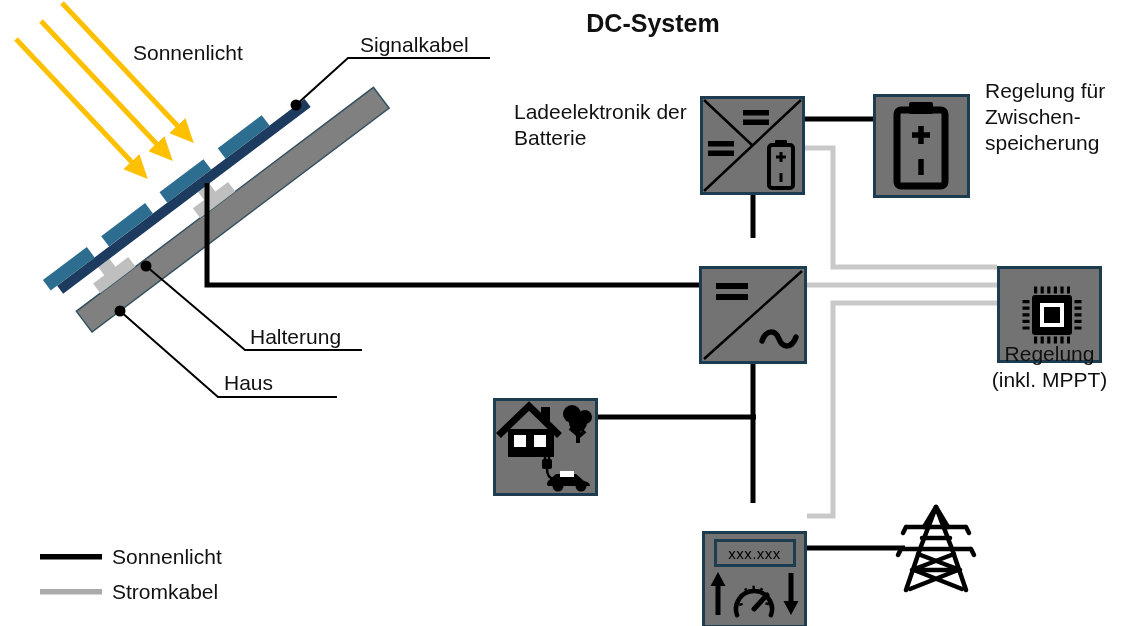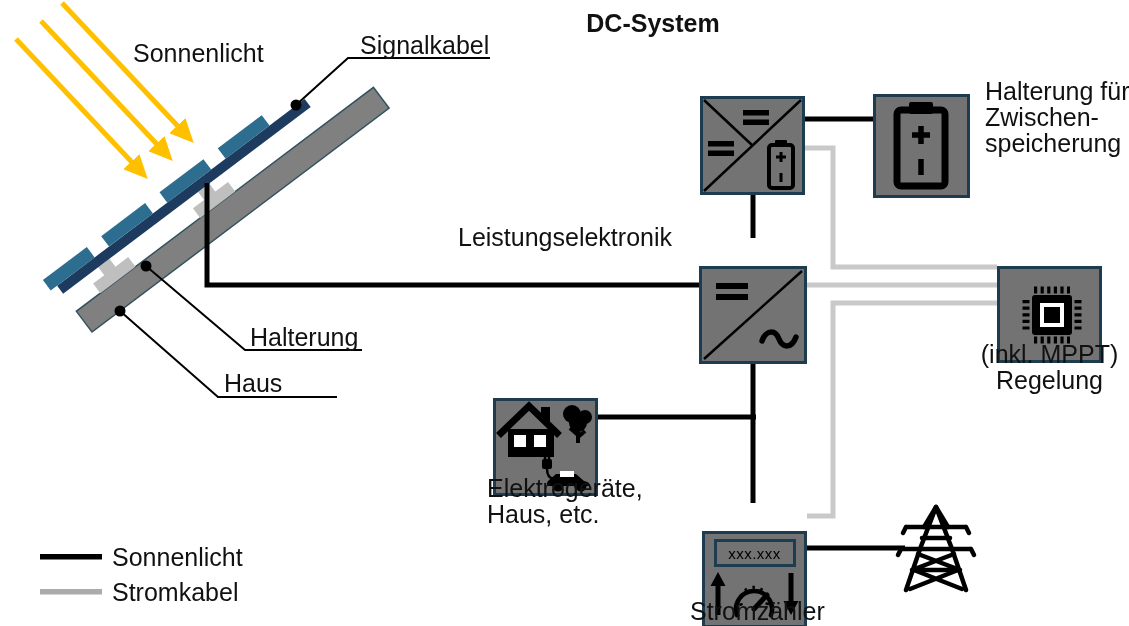--- a/index.html
+++ b/index.html
@@ -18,21 +18,21 @@
   .canvas{
     position:relative;width:1129px;height:626px;background:#ffffff;overflow:hidden;
     font-family:"Liberation Sans", sans-serif;color:var(--text);
   }
   .layer{position:absolute;left:0;top:0;}
   .node{
     position:absolute;background:#737373;border:3px solid var(--box-border);
     box-sizing:border-box;z-index:2;margin-top:30px;
   }
   .node svg{display:block;}
-  .lbl{position:absolute;font-size:25px;line-height:26px;white-space:nowrap;z-index:3;}
+  .lbl{position:absolute;font-size:21px;line-height:26px;white-space:nowrap;z-index:3;}
   .lbl .ln{white-space:nowrap;}
   .title{font-size:25px;font-weight:700;text-align:center;}
   .center{text-align:center;}
   .meter-display{
     margin:5px auto 0;width:82px;height:28px;border:3px solid var(--box-border);
     box-sizing:border-box;display:flex;align-items:center;justify-content:center;
     font-size:15px;letter-spacing:0.5px;color:#000;
   }
   .wire-power{stroke:var(--power-cable);stroke-width:5;fill:none;}
   .wire-signal{stroke:var(--signal-cable);stroke-width:5;fill:none;}
@@ -199,41 +199,37 @@
   </div>
 
   <div class="lbl title" style="left:578px;top:10px;width:150px">DC-System</div>
 
   <div class="lbl" style="left:133px;top:40px">Sonnenlicht</div>
   <div class="lbl" style="left:360px;top:32px">Signalkabel</div>
   <div class="lbl" style="left:250px;top:324px">Halterung</div>
   <div class="lbl" style="left:224px;top:370px">Haus</div>
 
   <div class="lbl" style="left:514px;top:99px">
+    <div class="ln">Ladeelektronik der</div>
+    <div class="ln">Batterie</div>
   </div>
 
   <div class="lbl" style="left:985px;top:78px">
-    <div class="ln">Halterung für</div>
+    <div class="ln">Regelung für</div>
     <div class="ln">Zwischen-</div>
     <div class="ln">speicherung</div>
   </div>
 
   <div class="lbl center" style="left:439px;top:224px;width:252px">
-    <div class="ln">Leistungselektronik</div>
   </div>
 
   <div class="lbl center" style="left:972px;top:341px;width:155px">
+    <div class="ln">Regelung</div>
     <div class="ln">(inkl. MPPT)</div>
-    <div class="ln">Regelung</div>
-  </div>
-
-  <div class="lbl" style="left:487px;top:475px">
-    <div class="ln">Elektrogeräte,</div>
-    <div class="ln">Haus, etc.</div>
-  </div>
-
-  <div class="lbl center" style="left:690px;top:598px;width:130px">Stromzähler</div>
+  </div>
+
+
 
 
   <div class="lbl" style="left:112px;top:544px">Sonnenlicht</div>
   <div class="lbl" style="left:112px;top:579px">Stromkabel</div>
 
 </div>
 
 </body></html>

